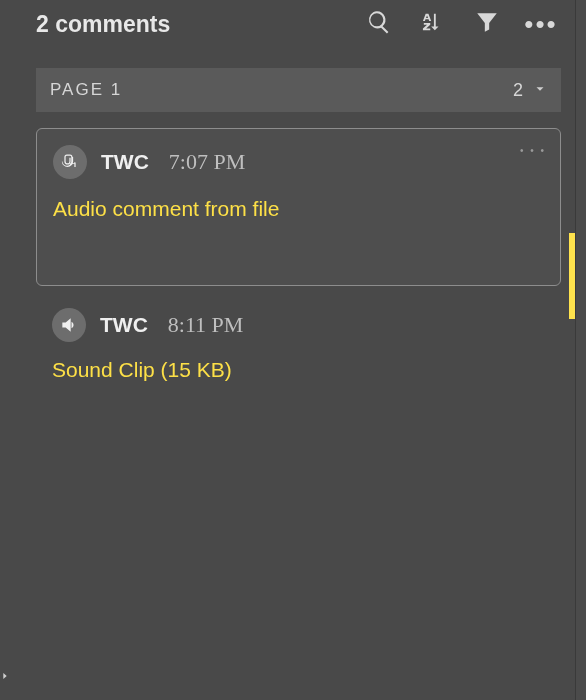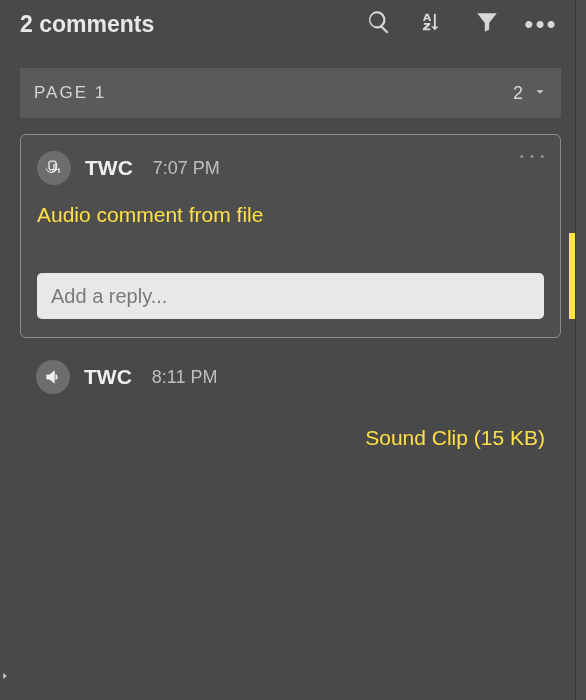--- a/index.html
+++ b/index.html
@@ -1,37 +1,37 @@
 <!DOCTYPE html>
 <html><head>
 <meta charset="utf-8">
 <style>
   * { box-sizing: border-box; margin: 0; padding: 0; }
   html, body { width: 586px; height: 700px; overflow: hidden; font-family: "Segoe UI", Arial, sans-serif; }
   body { background: #4b4b4b; color: #e6e6e6; position: relative; }
 
-  .panel { width: 576px; height: 700px; background: #494949; border-right: 1px solid #3a3a3a; position: relative; }
+  .panel { width: 576px; height: 700px; background: #494949; border-right: 1px solid #3a3a3a; position: relative; padding-left: 16px; }
 
   
   .header {
     display: flex; align-items: center; justify-content: space-between;
     padding: 10px 16px 6px 20px;
   }
   .header-title { font-size: 23px; font-weight: 600; color: #e8e8e8; }
   .header-actions { display: flex; align-items: center; gap: 26px; padding-right: 4px; }
   .icon-btn { width: 28px; height: 28px; display: flex; align-items: center; justify-content: center; color: #d8d8d8; cursor: pointer; }
   .icon-btn svg { width: 26px; height: 26px; fill: #d8d8d8; }
   .icon-btn.small svg { width: 22px; height: 22px; }
   .more-dots { font-size: 26px; letter-spacing: 2px; color: #d8d8d8; line-height: 1; }
 
   
   .page-bar {
     margin: 24px 14px 0 20px;
     background: #5a5a5a;
-    height: 50px;
+    height: 44px;
     display: flex; align-items: center; justify-content: space-between;
     padding: 0 14px 0 14px;
     color: #d6d6d6;
     gap: 37px;
   }
   .page-label { font-size: 17px; letter-spacing: 2px; }
   .page-right { display: flex; align-items: center; gap: 10px; font-size: 18px; color: #d6d6d6; }
   .chev { width: 14px; height: 14px; fill: #cfcfcf; }
 
   
@@ -45,40 +45,40 @@
   }
   .comment-head { display: flex; align-items: center; gap: 14px; }
   .avatar {
     width: 34px; height: 34px; border-radius: 50%;
     background: #6d6d6d;
     display: flex; align-items: center; justify-content: center;
     color: #efefef;
   }
   .avatar svg { width: 20px; height: 20px; fill: #efefef; }
   .author { font-size: 21px; font-weight: 700; color: #efefef; text-align: center; }
-  .time { font-size: 18px; color: #bfbfbf; margin-left: 6px; }
+  .time { font-size: 22px; color: #bfbfbf; margin-left: 6px; font-family: Liberation Serif, serif; }
   .card-more { position: absolute; top: 16px; right: 14px; color: #9a9a9a; font-size: 10px; letter-spacing: 2px; }
 
   .comment-body { font-size: 21px; color: #fde047; margin-top: 18px; margin-bottom: 46px; }
 
   .reply-input {
     width: 100%; height: 46px;
     border-radius: 5px;
     border: none;
     background: #e8e8e8;
     color: #5a5a5a;
     font-size: 20px;
     padding: 0 14px;
     outline: none;
   }
   .reply-input::placeholder { color: #7a7a7a; }
 
   
   .comment-flat { padding: 22px 16px 0 16px; }
-  .comment-flat .comment-body { margin-top: 32px; margin-bottom: 0; text-align: right; }
+  .comment-flat .comment-body { margin-top: 16px; margin-bottom: 0; }
 
   
   .accent-marker {
     position: absolute;
     right: 0; top: 233px;
     width: 6px; height: 86px;
     background: #ffe34d;
   }
 
   
@@ -157,21 +157,20 @@
       <div class="comment-head">
         <div class="avatar">
           <svg viewBox="0 0 24 24">
               <path d="M17 6a4 4 0 00-4-4H8a4 4 0 00-4 4v7a5 5 0 0010 0V7h-2v6a3 3 0 11-6 0V6a2 2 0 012-2h5a2 2 0 012 2v7a7 7 0 01-14 0H0a9 9 0 0018 0V6h-1zM20 16h-4l-2 3v-3h-1v5l3-4h4v5h2v-6a2 2 0 00-2-2z" transform="scale(0.75) translate(3,2)"></path>
             </svg>
         </div>
         <span class="author">TWC</span>
         <span class="time">7:07 PM</span>
       </div>
       <div class="comment-body">Audio comment from file</div>
-      <input class="reply-input" type="text" placeholder="Add a reply..." style="">
     </div>
 
     <div class="comment-flat">
       <div class="comment-head">
         <div class="avatar">
           <svg viewBox="0 0 24 24">
               <path d="M4 9v6h4l6 5V4L8 9H4zm13.5 3a4.5 4.5 0 00-2.5-4v8a4.5 4.5 0 002.5-4z"></path>
             </svg>
         </div>
         <span class="author">TWC</span>

